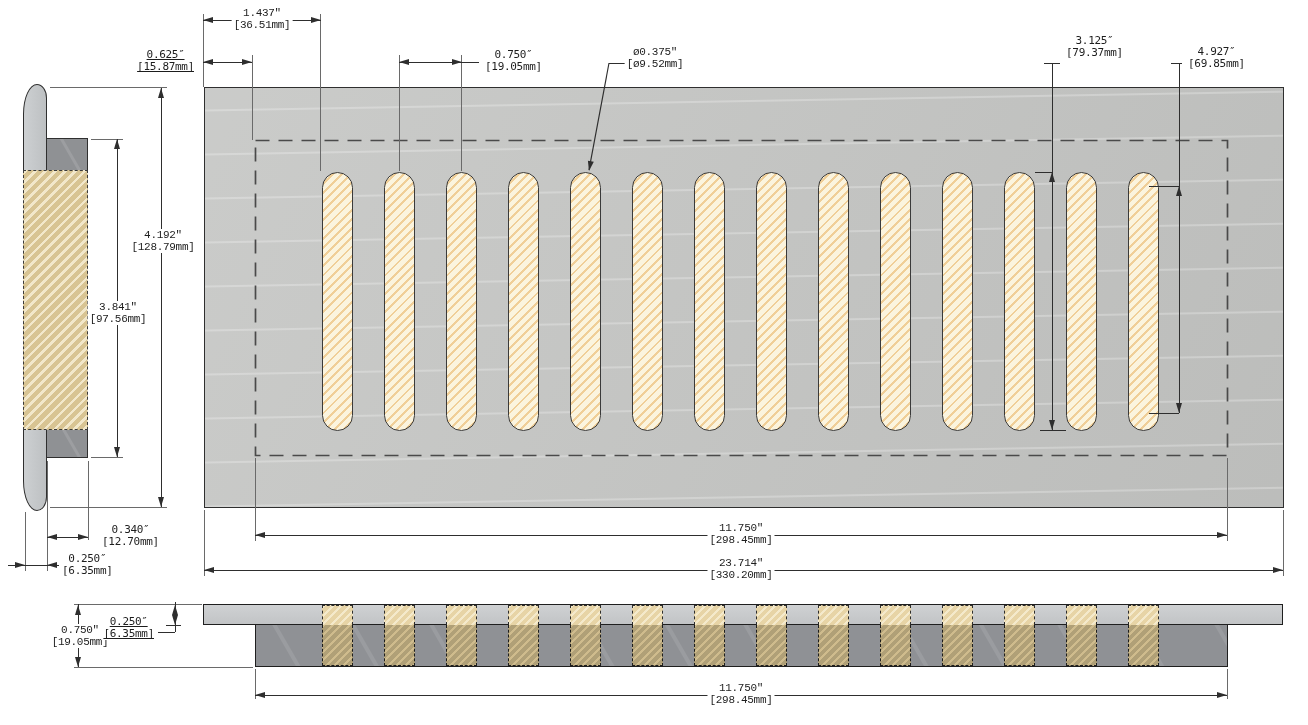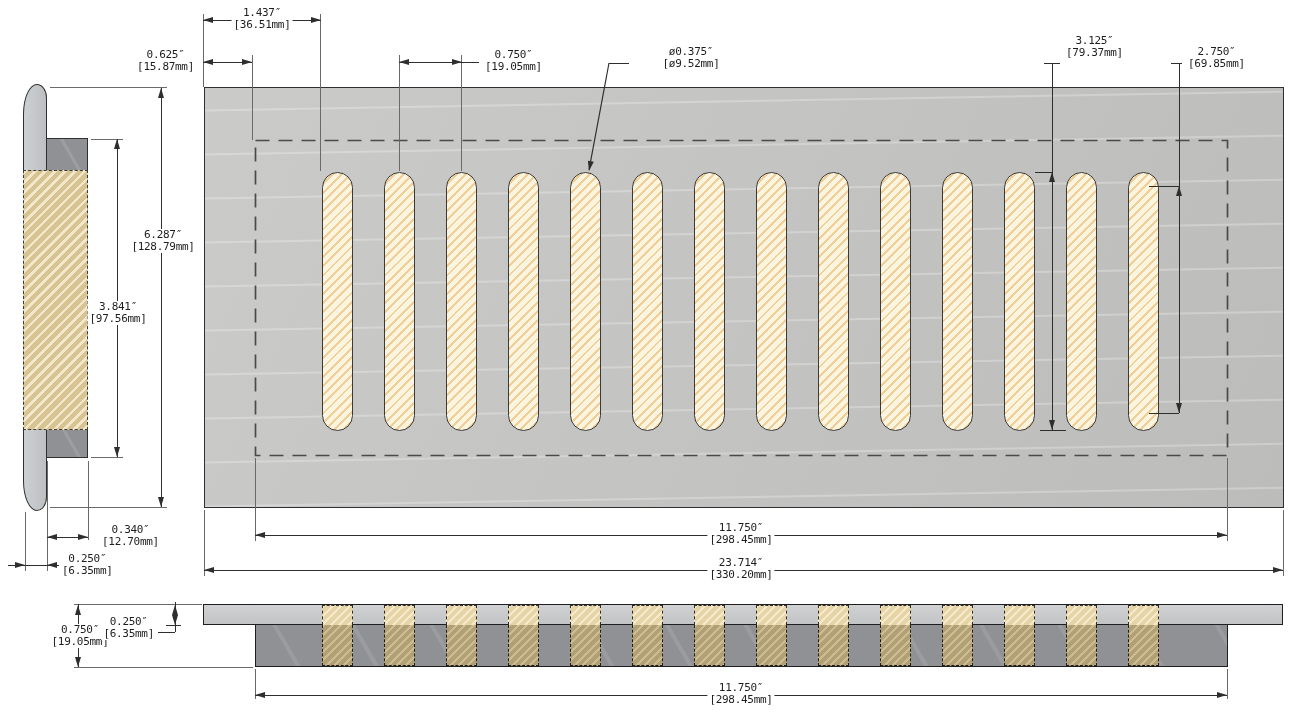--- a/index.html
+++ b/index.html
@@ -40,22 +40,22 @@
   .ln{position:absolute;background:#2e2e2e;z-index:3;}
   .ext{position:absolute;background:#6a6a6a;z-index:3;}
   .ar{position:absolute;width:0;height:0;z-index:4;}
   .ar-l{border-top:3px solid transparent;border-bottom:3px solid transparent;border-right:10px solid #2e2e2e;}
   .ar-r{border-top:3px solid transparent;border-bottom:3px solid transparent;border-left:10px solid #2e2e2e;}
   .ar-u{border-left:3px solid transparent;border-right:3px solid transparent;border-bottom:10px solid #2e2e2e;}
   .ar-d{border-left:3px solid transparent;border-right:3px solid transparent;border-top:10px solid #2e2e2e;}
   .lbl{position:absolute;z-index:6;background:#fff;color:#1d1d1d;font-size:11px;line-height:12px;
        letter-spacing:-0.3px;text-align:center;white-space:nowrap;padding:0 2px;}
   .lbl span{display:block;}
-  .c{transform:translateX(-50%);}
-  .ra{transform:translateX(-100%);}
+  .c{transform:translateX(-50%);font-family:Liberation Mono, monospace;}
+  .ra{transform:translateX(-100%);text-decoration:underline;}
   svg.ovl{position:absolute;left:0;top:0;z-index:3;}
 </style>
 </head>
 <body>
 
 <div id="sheet">
 
   <div class="plate"></div>
   <div>
       <div class="slot" style="left: 322px;"></div>
@@ -225,42 +225,42 @@
     <span>[36.51mm]</span>
   </div>
   <div class="lbl ra" style="left:196px;top:49px">
     <span>0.625″</span>
     <span>[15.87mm]</span>
   </div>
   <div class="lbl" style="left:483px;top:49px">
     <span>0.750″</span>
     <span>[19.05mm]</span>
   </div>
-  <div class="lbl c" style="left:691px;top:46px">
+  <div class="lbl c" style="left:655px;top:46px">
     <span>ø0.375″</span>
     <span>[ø9.52mm]</span>
   </div>
   <div class="lbl" style="left:1064px;top:35px">
     <span>3.125″</span>
     <span>[79.37mm]</span>
   </div>
   <div class="lbl" style="left:1186px;top:46px">
-    <span>2.750″</span>
+    <span>4.927″</span>
     <span>[69.85mm]</span>
   </div>
   <div class="lbl c" style="left:741px;top:522px">
     <span>11.750″</span>
     <span>[298.45mm]</span>
   </div>
   <div class="lbl c" style="left:741px;top:557px">
     <span>23.714″</span>
     <span>[330.20mm]</span>
   </div>
   <div class="lbl c" style="left:163px;top:229px">
-    <span>6.287″</span>
+    <span>4.192″</span>
     <span>[128.79mm]</span>
   </div>
   <div class="lbl c" style="left:118px;top:301px">
     <span>3.841″</span>
     <span>[97.56mm]</span>
   </div>
   <div class="lbl" style="left:100px;top:524px">
     <span>0.340″</span>
     <span>[12.70mm]</span>
   </div>

